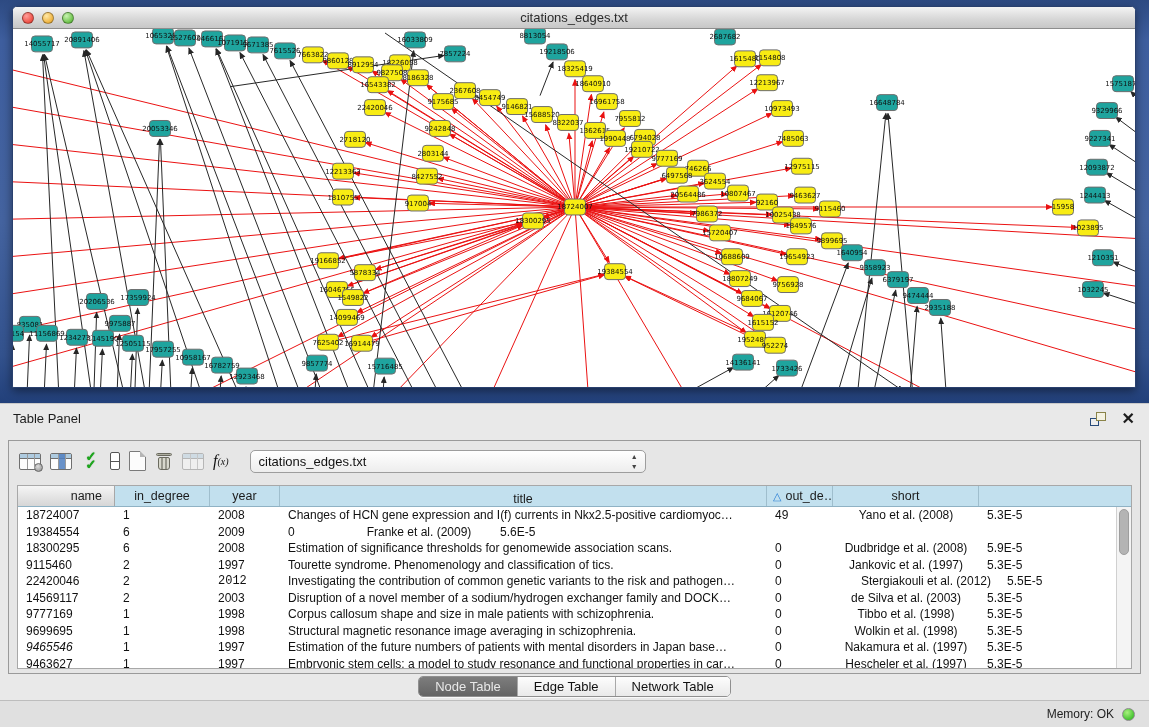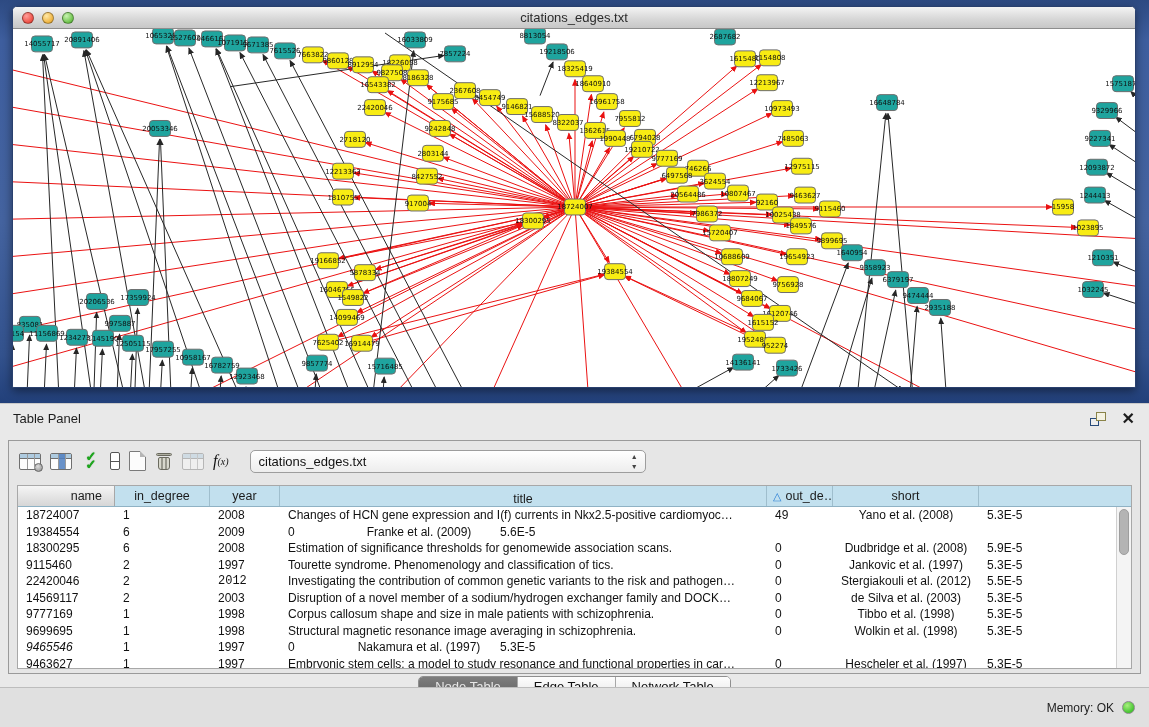--- a/index.html
+++ b/index.html
@@ -73,21 +73,21 @@
   .td.center { text-align:center; padding-left:0; }
   .vscroll { position:absolute; right:0; top:0; bottom:0; width:15px; background:#f4f4f4; border-left:1px solid #d0d0d0; }
   .vthumb { position:absolute; left:2px; top:2px; width:10px; height:46px; border-radius:6px; background:#b4b4b4; border:1px solid #9e9e9e; }
 
   .tabs-bar { position:absolute; left:0; top:676px; width:1149px; height:24px; display:flex; justify-content:center; }
   .seg { display:flex; height:21px; border:1px solid #8f8f8f; border-radius:5px; overflow:hidden; background:#fff; box-shadow:0 1px 0 rgba(255,255,255,.7); }
   .seg .tab { font-size:13px; padding:0 16px; display:flex; align-items:center; background:linear-gradient(180deg,#fdfdfd,#e9e9e9); color:#111; border-right:1px solid #a8a8a8; }
   .seg .tab:last-child { border-right:none; }
   .seg .tab.active { background:linear-gradient(180deg,#7d7d7d,#646464); color:#e8e8e8; }
 
-  .statusbar { position:absolute; left:0; bottom:0; width:1149px; height:40px; background:#e0e0e0; border-top:1px solid #bdbdbd;
+  .statusbar { position:absolute; left:0; bottom:0; width:1149px; height:27px; background:#e0e0e0; border-top:1px solid #bdbdbd;
                display:flex; align-items:center; justify-content:flex-end; }
   .statusbar .mem { font-size:12px; color:#222; margin-right:8px; }
   .mem-dot { width:13px; height:13px; border-radius:50%; margin-right:14px;
              background:radial-gradient(circle at 38% 32%, #a8f07e, #46c432 70%); border:1px solid #8a8a8a; }
 </style>
 </head>
 <body>
 
 <div class="desktop">
   <div class="net-window">
@@ -829,21 +829,21 @@
           <div class="td" style="width: 66px;">0</div>
           <div class="td center" style="width: 146px;">Jankovic et al. (1997)</div>
           <div class="td" style="width: 120px;">5.3E-5</div>
         </div>
         <div class="trow">
           <div class="td" style="width: 97px;">22420046</div>
           <div class="td" style="width: 95px;">2</div>
           <div class="td" style="width: 70px; font-family: Liberation Mono, monospace;">2012</div>
           <div class="td" style="width: 487px;">Investigating the contribution of common genetic variants to the risk and pathogen…</div>
           <div class="td" style="width: 66px;">0</div>
-          <div class="td center" style="width: 146px;">Stergiakouli et al. (2012)</div>
+          <div class="td center" style="width: 146px; margin-left: 20px;">Stergiakouli et al. (2012)</div>
           <div class="td" style="width: 120px;">5.5E-5</div>
         </div>
         <div class="trow">
           <div class="td" style="width: 97px;">14569117</div>
           <div class="td" style="width: 95px;">2</div>
           <div class="td" style="width: 70px;">2003</div>
           <div class="td" style="width: 487px;">Disruption of a novel member of a sodium/hydrogen exchanger family and DOCK…</div>
           <div class="td" style="width: 66px;">0</div>
           <div class="td center" style="width: 146px;">de Silva et al. (2003)</div>
           <div class="td" style="width: 120px;">5.3E-5</div>
@@ -863,20 +863,21 @@
           <div class="td" style="width: 70px;">1998</div>
           <div class="td" style="width: 487px;">Structural magnetic resonance image averaging in schizophrenia.</div>
           <div class="td" style="width: 66px;">0</div>
           <div class="td center" style="width: 146px;">Wolkin et al. (1998)</div>
           <div class="td" style="width: 120px;">5.3E-5</div>
         </div>
         <div class="trow">
           <div class="td" style="width: 97px; font-style: italic;">9465546</div>
           <div class="td" style="width: 95px;">1</div>
           <div class="td" style="width: 70px;">1997</div>
+          <div class="td" style="width: 487px;">Estimation of the future numbers of patients with mental disorders in Japan base…</div>
           <div class="td" style="width: 66px;">0</div>
           <div class="td center" style="width: 146px;">Nakamura et al. (1997)</div>
           <div class="td" style="width: 120px;">5.3E-5</div>
         </div>
         <div class="trow">
           <div class="td" style="width: 97px;">9463627</div>
           <div class="td" style="width: 95px;">1</div>
           <div class="td" style="width: 70px;">1997</div>
           <div class="td" style="width: 487px;">Embryonic stem cells: a model to study resonance and functional properties in car…</div>
           <div class="td" style="width: 66px;">0</div>

